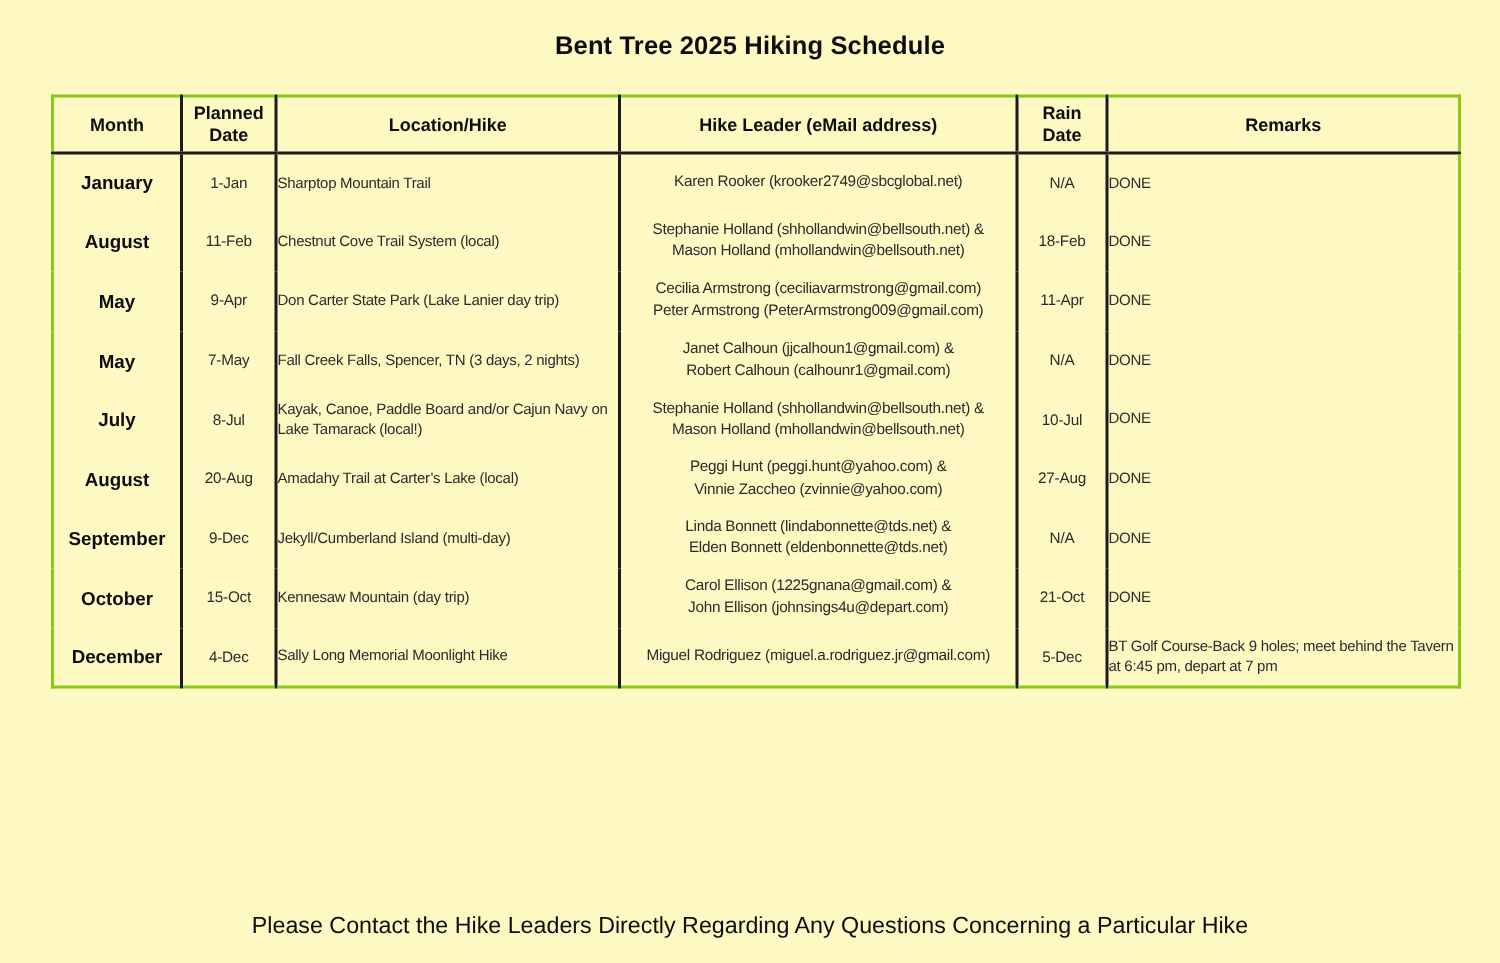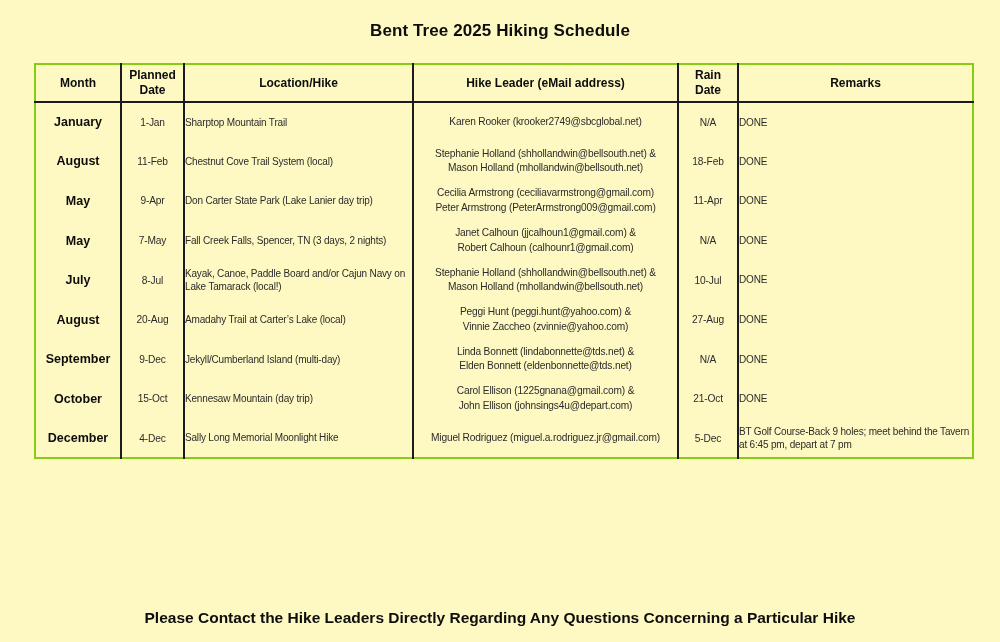--- a/index.html
+++ b/index.html
@@ -60,21 +60,21 @@
     font-size: 10.2px; color: #2b2b2b;
     text-align: center; padding: 0 2px 0 4px;
     letter-spacing: -0.18px;
   }
   td.leader-cell .leader-line {
     display: block; line-height: 14.5px; white-space: nowrap;
   }
 
   .footer {
     position: absolute; top: 609px; left: 0; width: 100%;
-    text-align: center; font-size: 15.5px; font-weight: bold; color: #0d0d0d;
+    text-align: center; font-size: 15.5px; font-weight: normal; color: #0d0d0d;
   }
 </style>
 </head>
 <body>
 
 <div class="page">
 
   <div class="title">Bent Tree 2025 Hiking Schedule</div>
 
   <table class="schedule">

